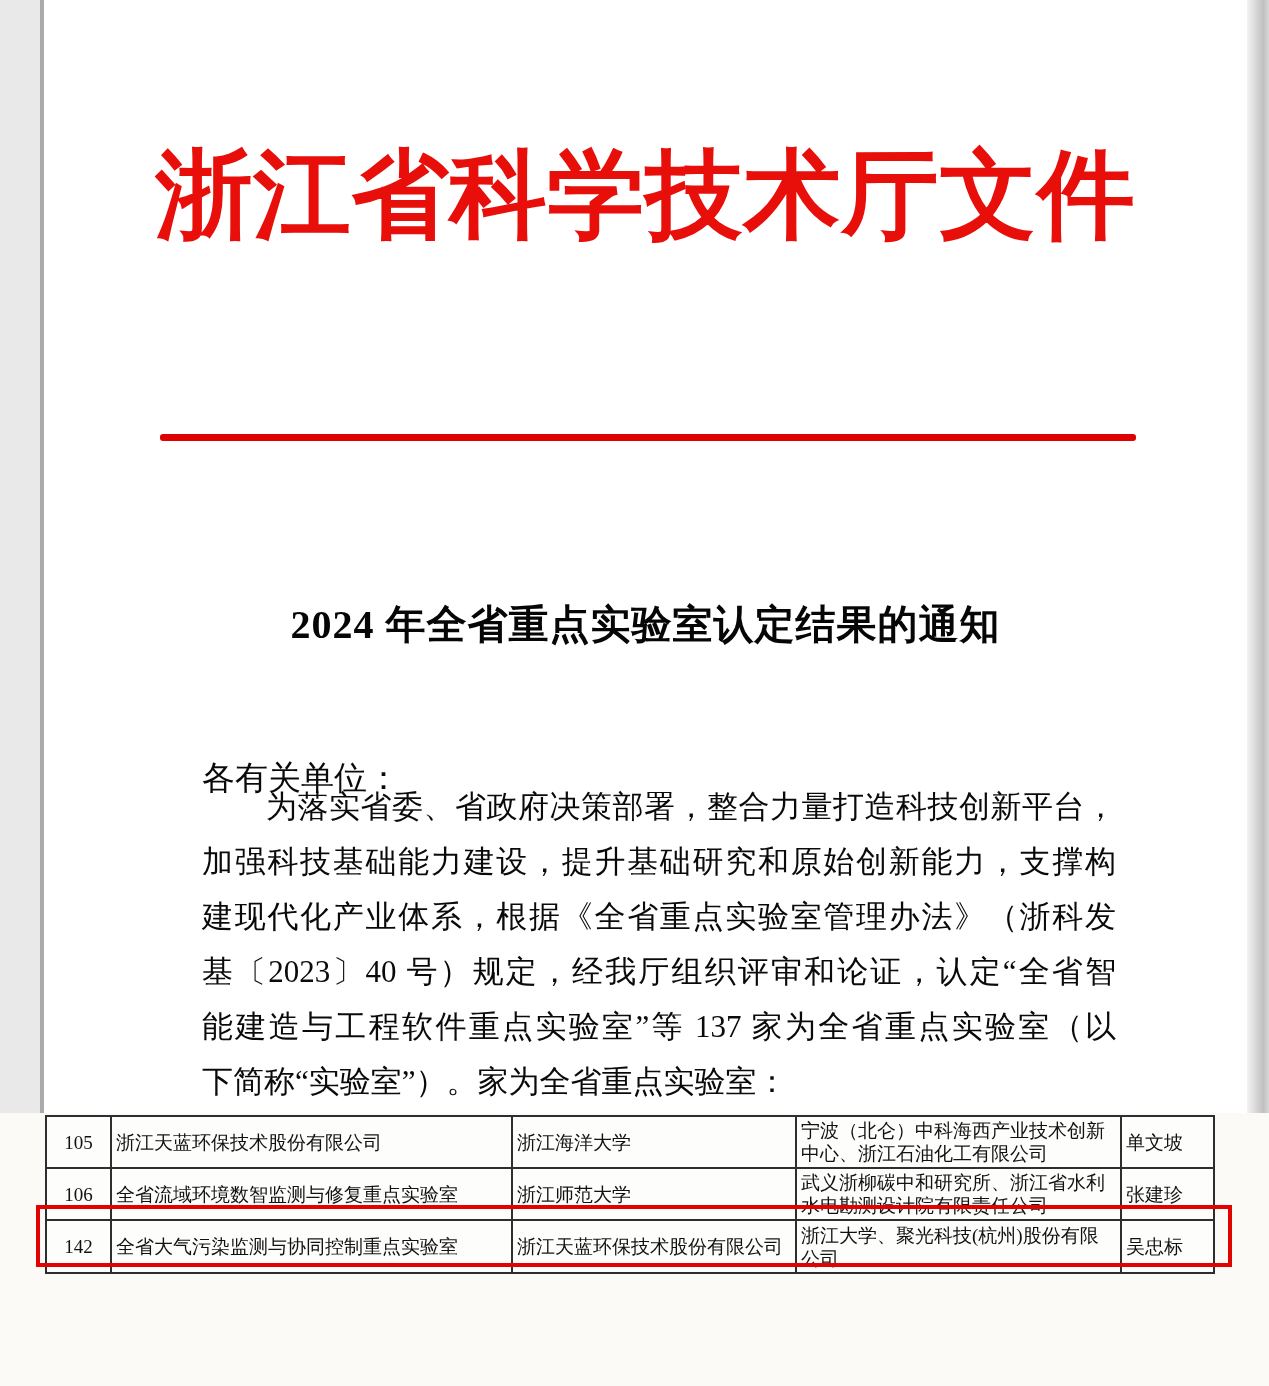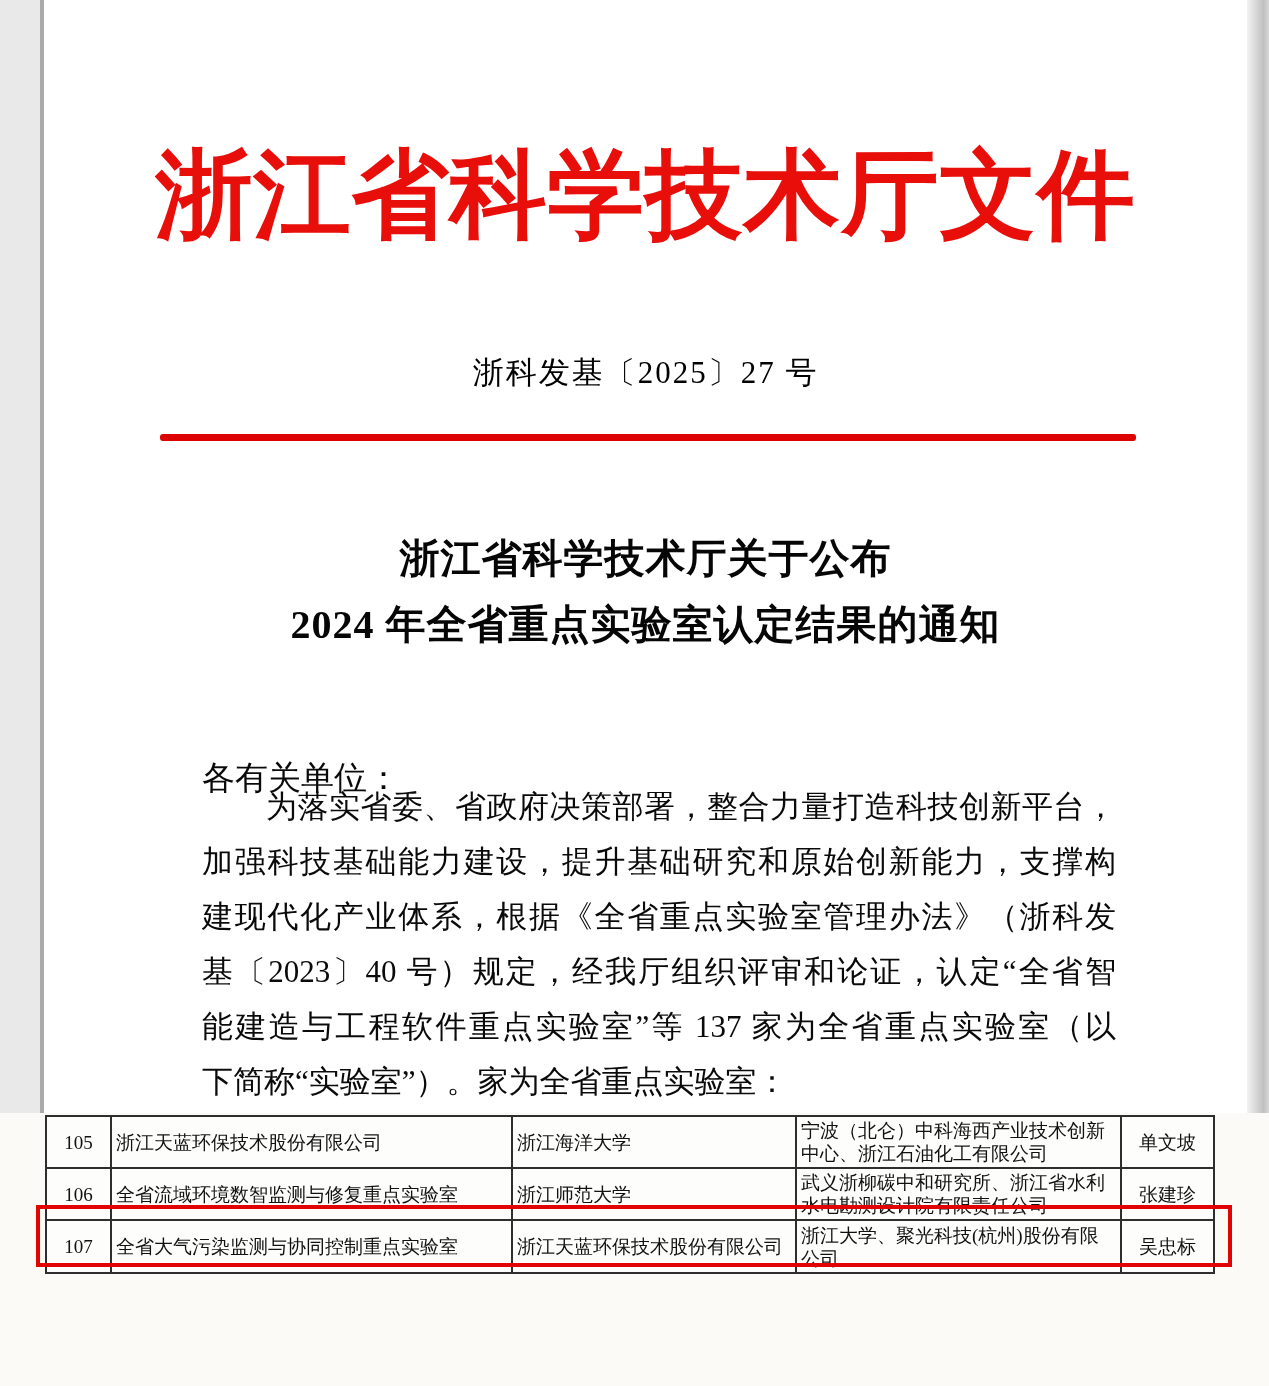--- a/index.html
+++ b/index.html
@@ -83,21 +83,21 @@
     border: 2px solid #2e2e2e;
     font-size: 19px; color: #111;
     padding: 2px 4px;
     line-height: 23px;
     overflow: hidden;
   }
   td.c-no     { text-align: center; }
   td.c-lab    { padding-left: 20px; }
   td.c-inst   { padding-left: 13px; }
   td.c-part   { padding-left: 13px; padding-right: 6px; }
-  td.c-person { text-align: center; }
+  td.c-person { }
   tr.r105 { height: 47px; }
   tr.r106 { height: 47px; }
   tr.r107 { height: 53px; }
   tr.r108 { height: 50px; }
 
   .highlight-box {
     position: absolute; left: 36px; top: 1205px; width: 1196px; height: 62px;
     border: 4px solid #e10301; box-sizing: border-box;
     pointer-events: none; background: transparent;
   }
@@ -105,24 +105,22 @@
 </head>
 <body>
 
 <div id="stage">
 
   <div class="upper">
     <div class="paper"></div>
     <div class="right-shade"></div>
 
     <div class="doc-title">浙江省科学技术厅文件</div>
-    <div class="doc-number">浙科发基〔2025〕27 号</div>
     <div class="red-line"></div>
 
-    <div class="subtitle line1">浙江省科学技术厅关于公布</div>
     <div class="subtitle line2">2024 年全省重点实验室认定结果的通知</div>
 
     <div class="salutation">各有关单位：</div>
 
     <div class="body-line fill bl2">加强科技基础能力建设，提升基础研究和原始创新能力，支撑构</div>
     <div class="body-line indent fill bl1">为落实省委、省政府决策部署，整合力量打造科技创新平台，</div>
     <div class="body-line fill bl3">建现代化产业体系，根据《全省重点实验室管理办法》（浙科发</div>
     <div class="body-line fill bl4">基〔2023〕40 号）规定，经我厅组织评审和论证，认定“全省智</div>
     <div class="body-line fill bl5">能建造与工程软件重点实验室”等 137 家为全省重点实验室（以</div>
     <div class="body-line bl6">下简称“实验室”）。家为全省重点实验室：</div>
@@ -146,21 +144,21 @@
           <td class="c-person">单文坡</td>
         </tr>
         <tr class="r106">
           <td class="c-no">106</td>
           <td class="c-lab">全省流域环境数智监测与修复重点实验室</td>
           <td class="c-inst">浙江师范大学</td>
           <td class="c-part">武义浙柳碳中和研究所、浙江省水利水电勘测设计院有限责任公司</td>
           <td class="c-person">张建珍</td>
         </tr>
         <tr class="r107">
-          <td class="c-no">107</td>
+          <td class="c-no">142</td>
           <td class="c-lab">全省大气污染监测与协同控制重点实验室</td>
           <td class="c-inst">浙江天蓝环保技术股份有限公司</td>
           <td class="c-part">浙江大学、聚光科技(杭州)股份有限公司</td>
           <td class="c-person">吴忠标</td>
         </tr>
       </tbody>
     </table>
 
   </div>
 

